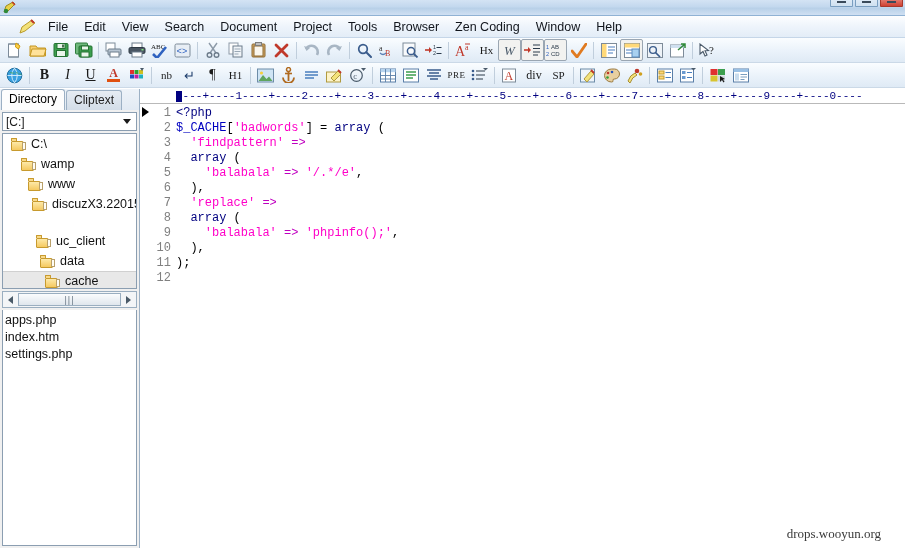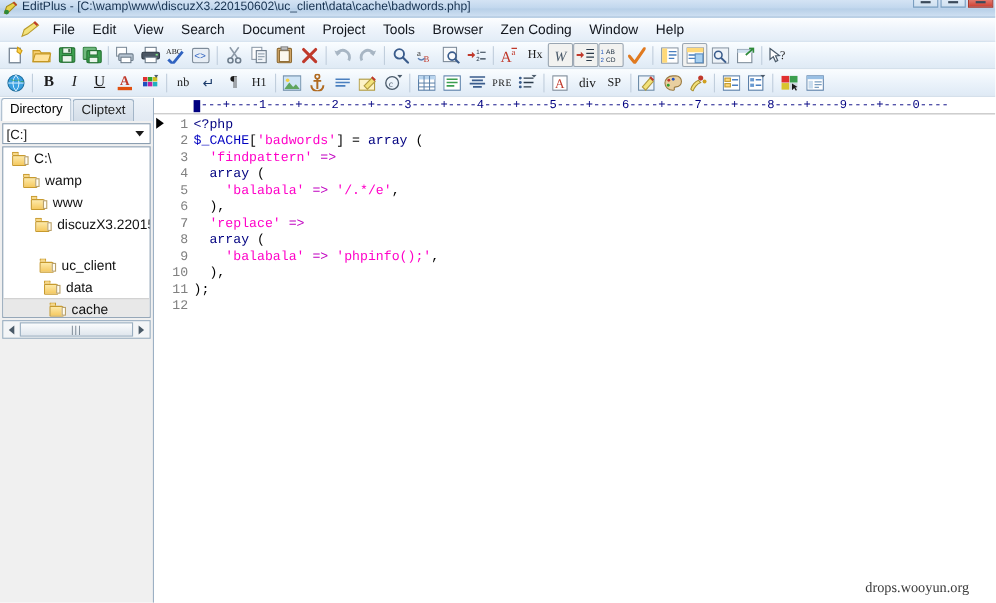--- a/index.html
+++ b/index.html
@@ -226,21 +226,20 @@
 <body>
 
 <div id="titlebar">
   <span class="tb-icon">
     <svg width="14" height="13" viewBox="0 0 14 13">
       <path d="M1 11 L3 5 L10 1 L12 3 L5 10 Z" fill="#e8d24a" stroke="#a08a20"></path>
       <circle cx="3" cy="10" r="2.2" fill="#2f8a3a"></circle>
       <path d="M9 1 L12 4" stroke="#c0392b" stroke-width="1.4"></path>
     </svg>
   </span>
-  <span class="tb-text">EditPlus - [C:\wamp\www\discuzX3.220150602\uc_client\data\cache\badwords.php]</span>
   <span id="wincontrols">
     <span class="wbtn">
         <i></i>
       </span>
     <span class="wbtn">
         <i></i>
       </span>
     <span class="wbtn close">
         <i></i>
       </span>
@@ -732,20 +731,25 @@
     <div id="hscroll">
       <span class="sarrow">
           <span class="l"></span>
         </span>
       <span id="sthumb">|||</span>
       <span class="sarrow">
           <span class="r"></span>
         </span>
     </div>
 
+    <div id="filelist">
+      <div class="fitem">apps.php</div>
+      <div class="fitem">index.htm</div>
+      <div class="fitem">settings.php</div>
+    </div>
   </div>
 
   <div id="editor">
     <div id="ruler"><span class="rulermark"></span><span>----+----1----+----2----+----3----+----4----+----5----+----6----+----7----+----8----+----9----+----0----</span></div>
 
     <div id="codewrap">
       <div id="gutter">
         <span id="caretmark"></span>
         <div class="ln">1</div>
         <div class="ln">2</div>

